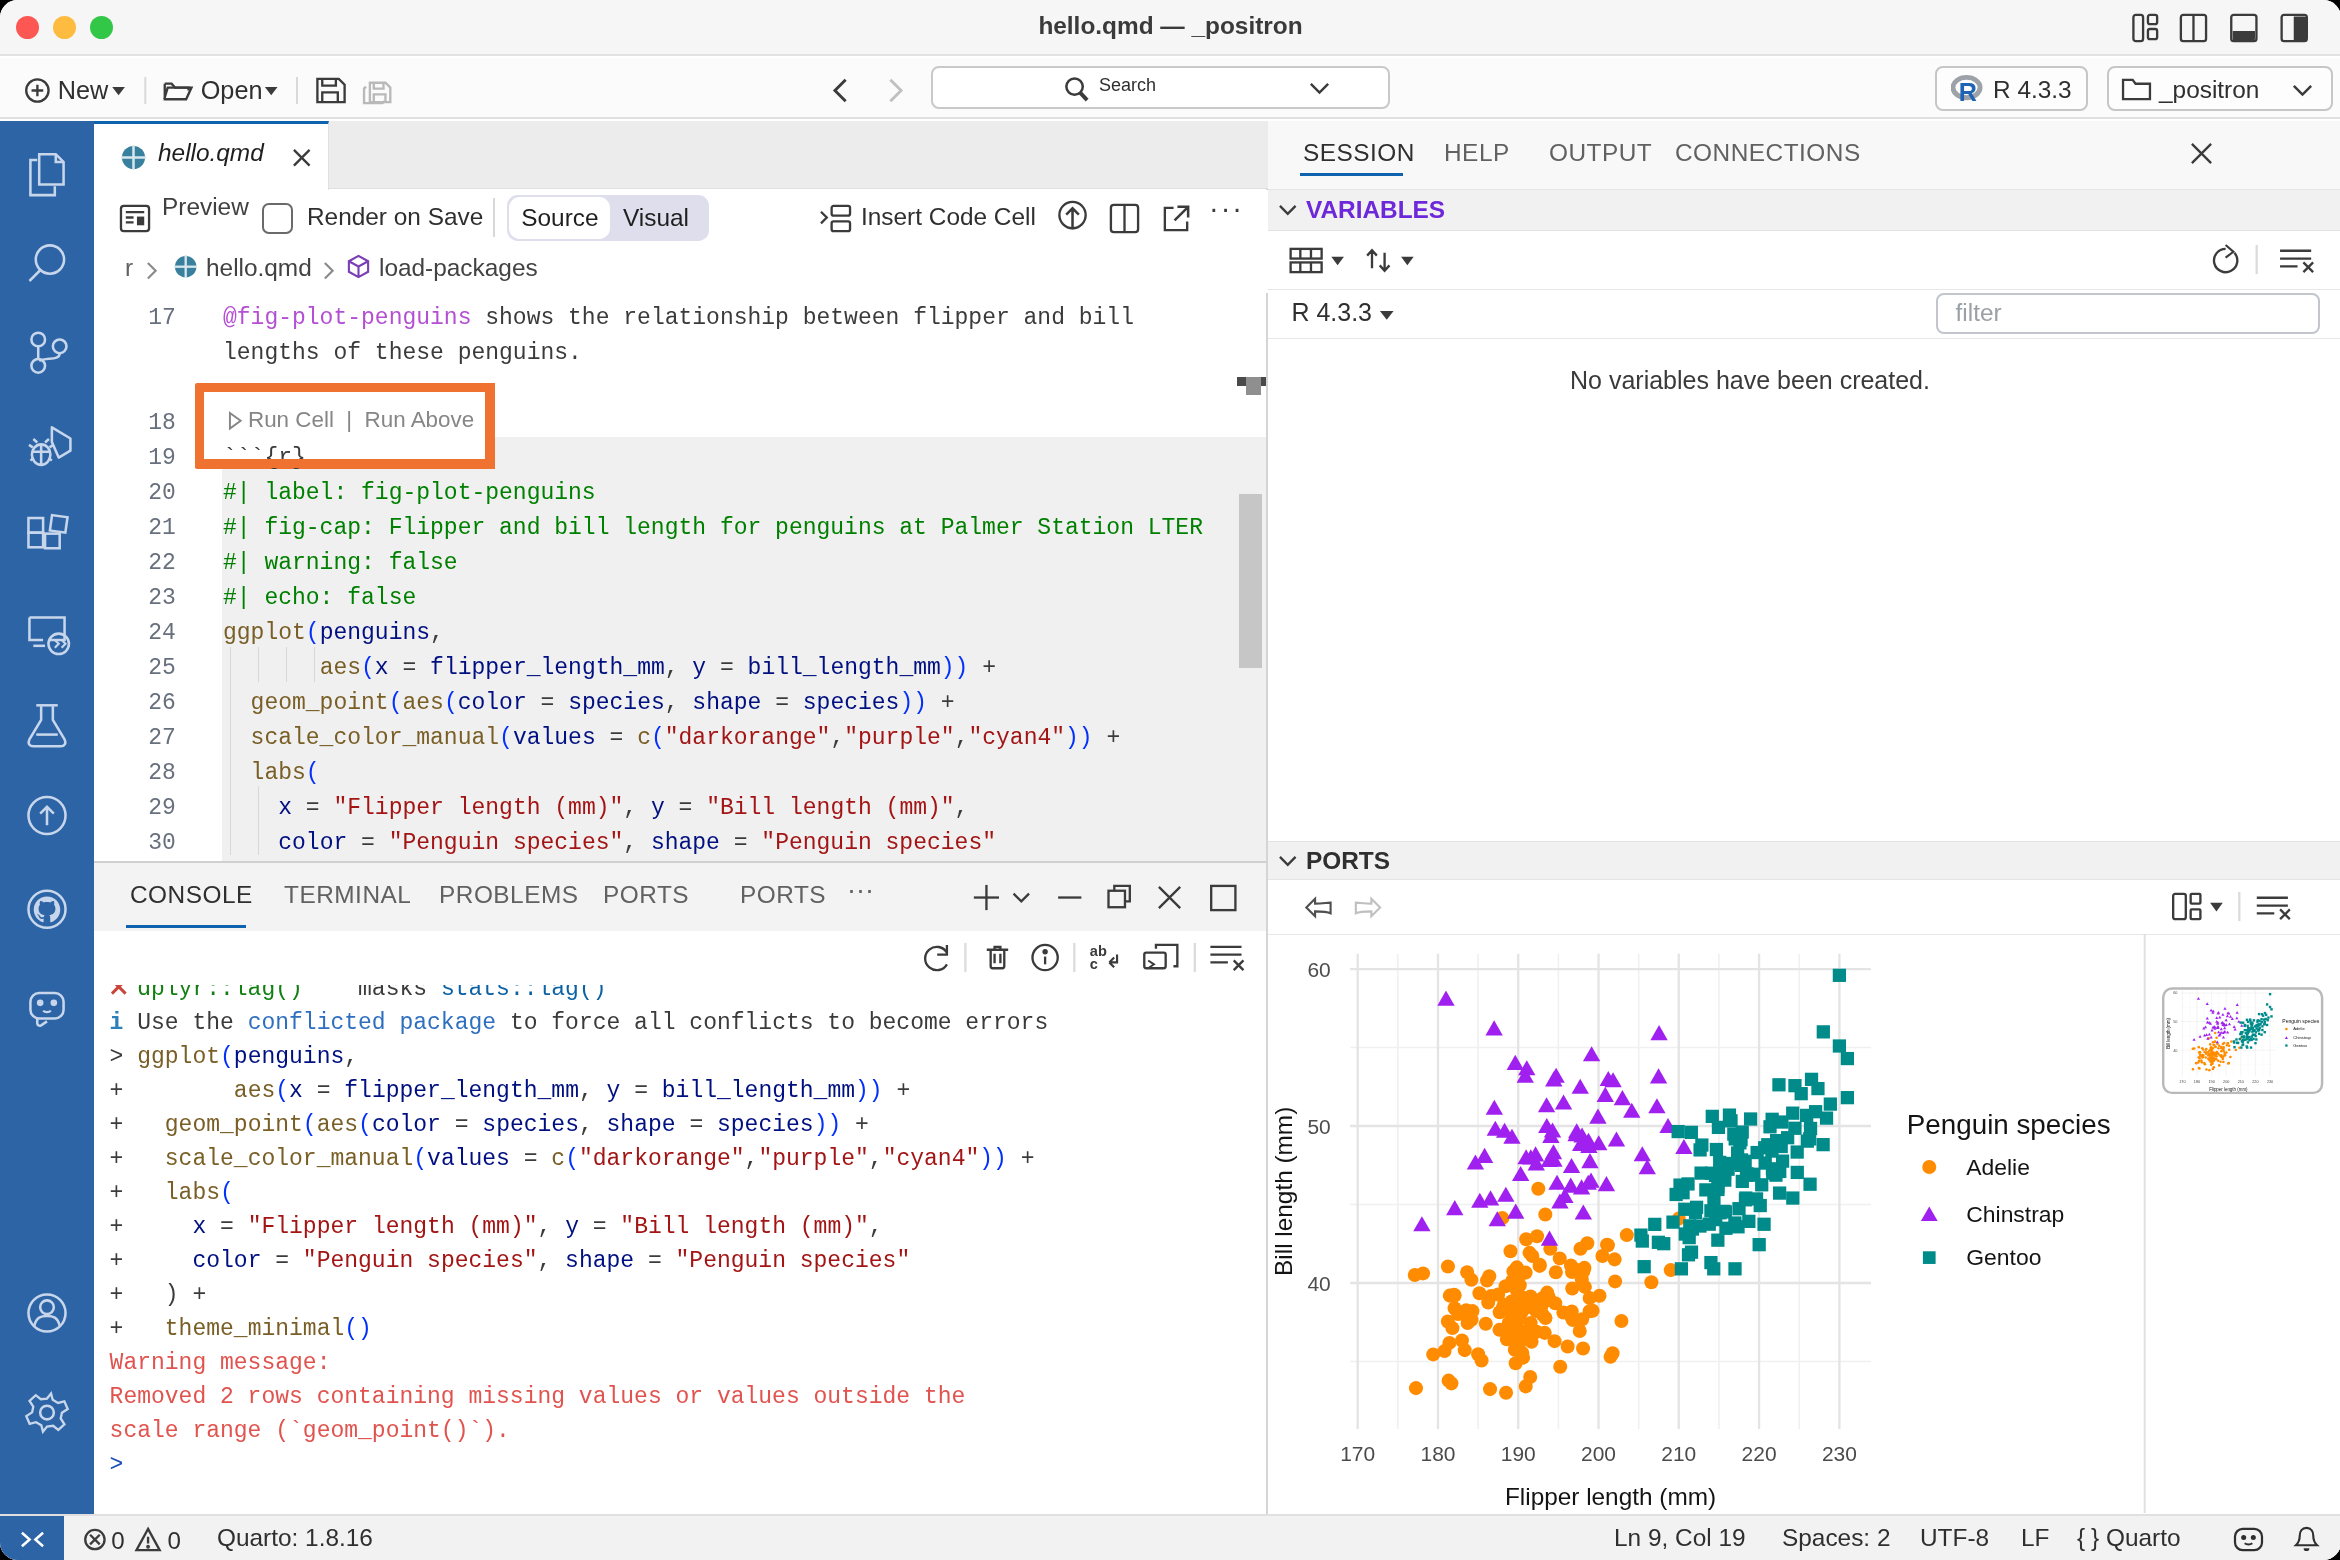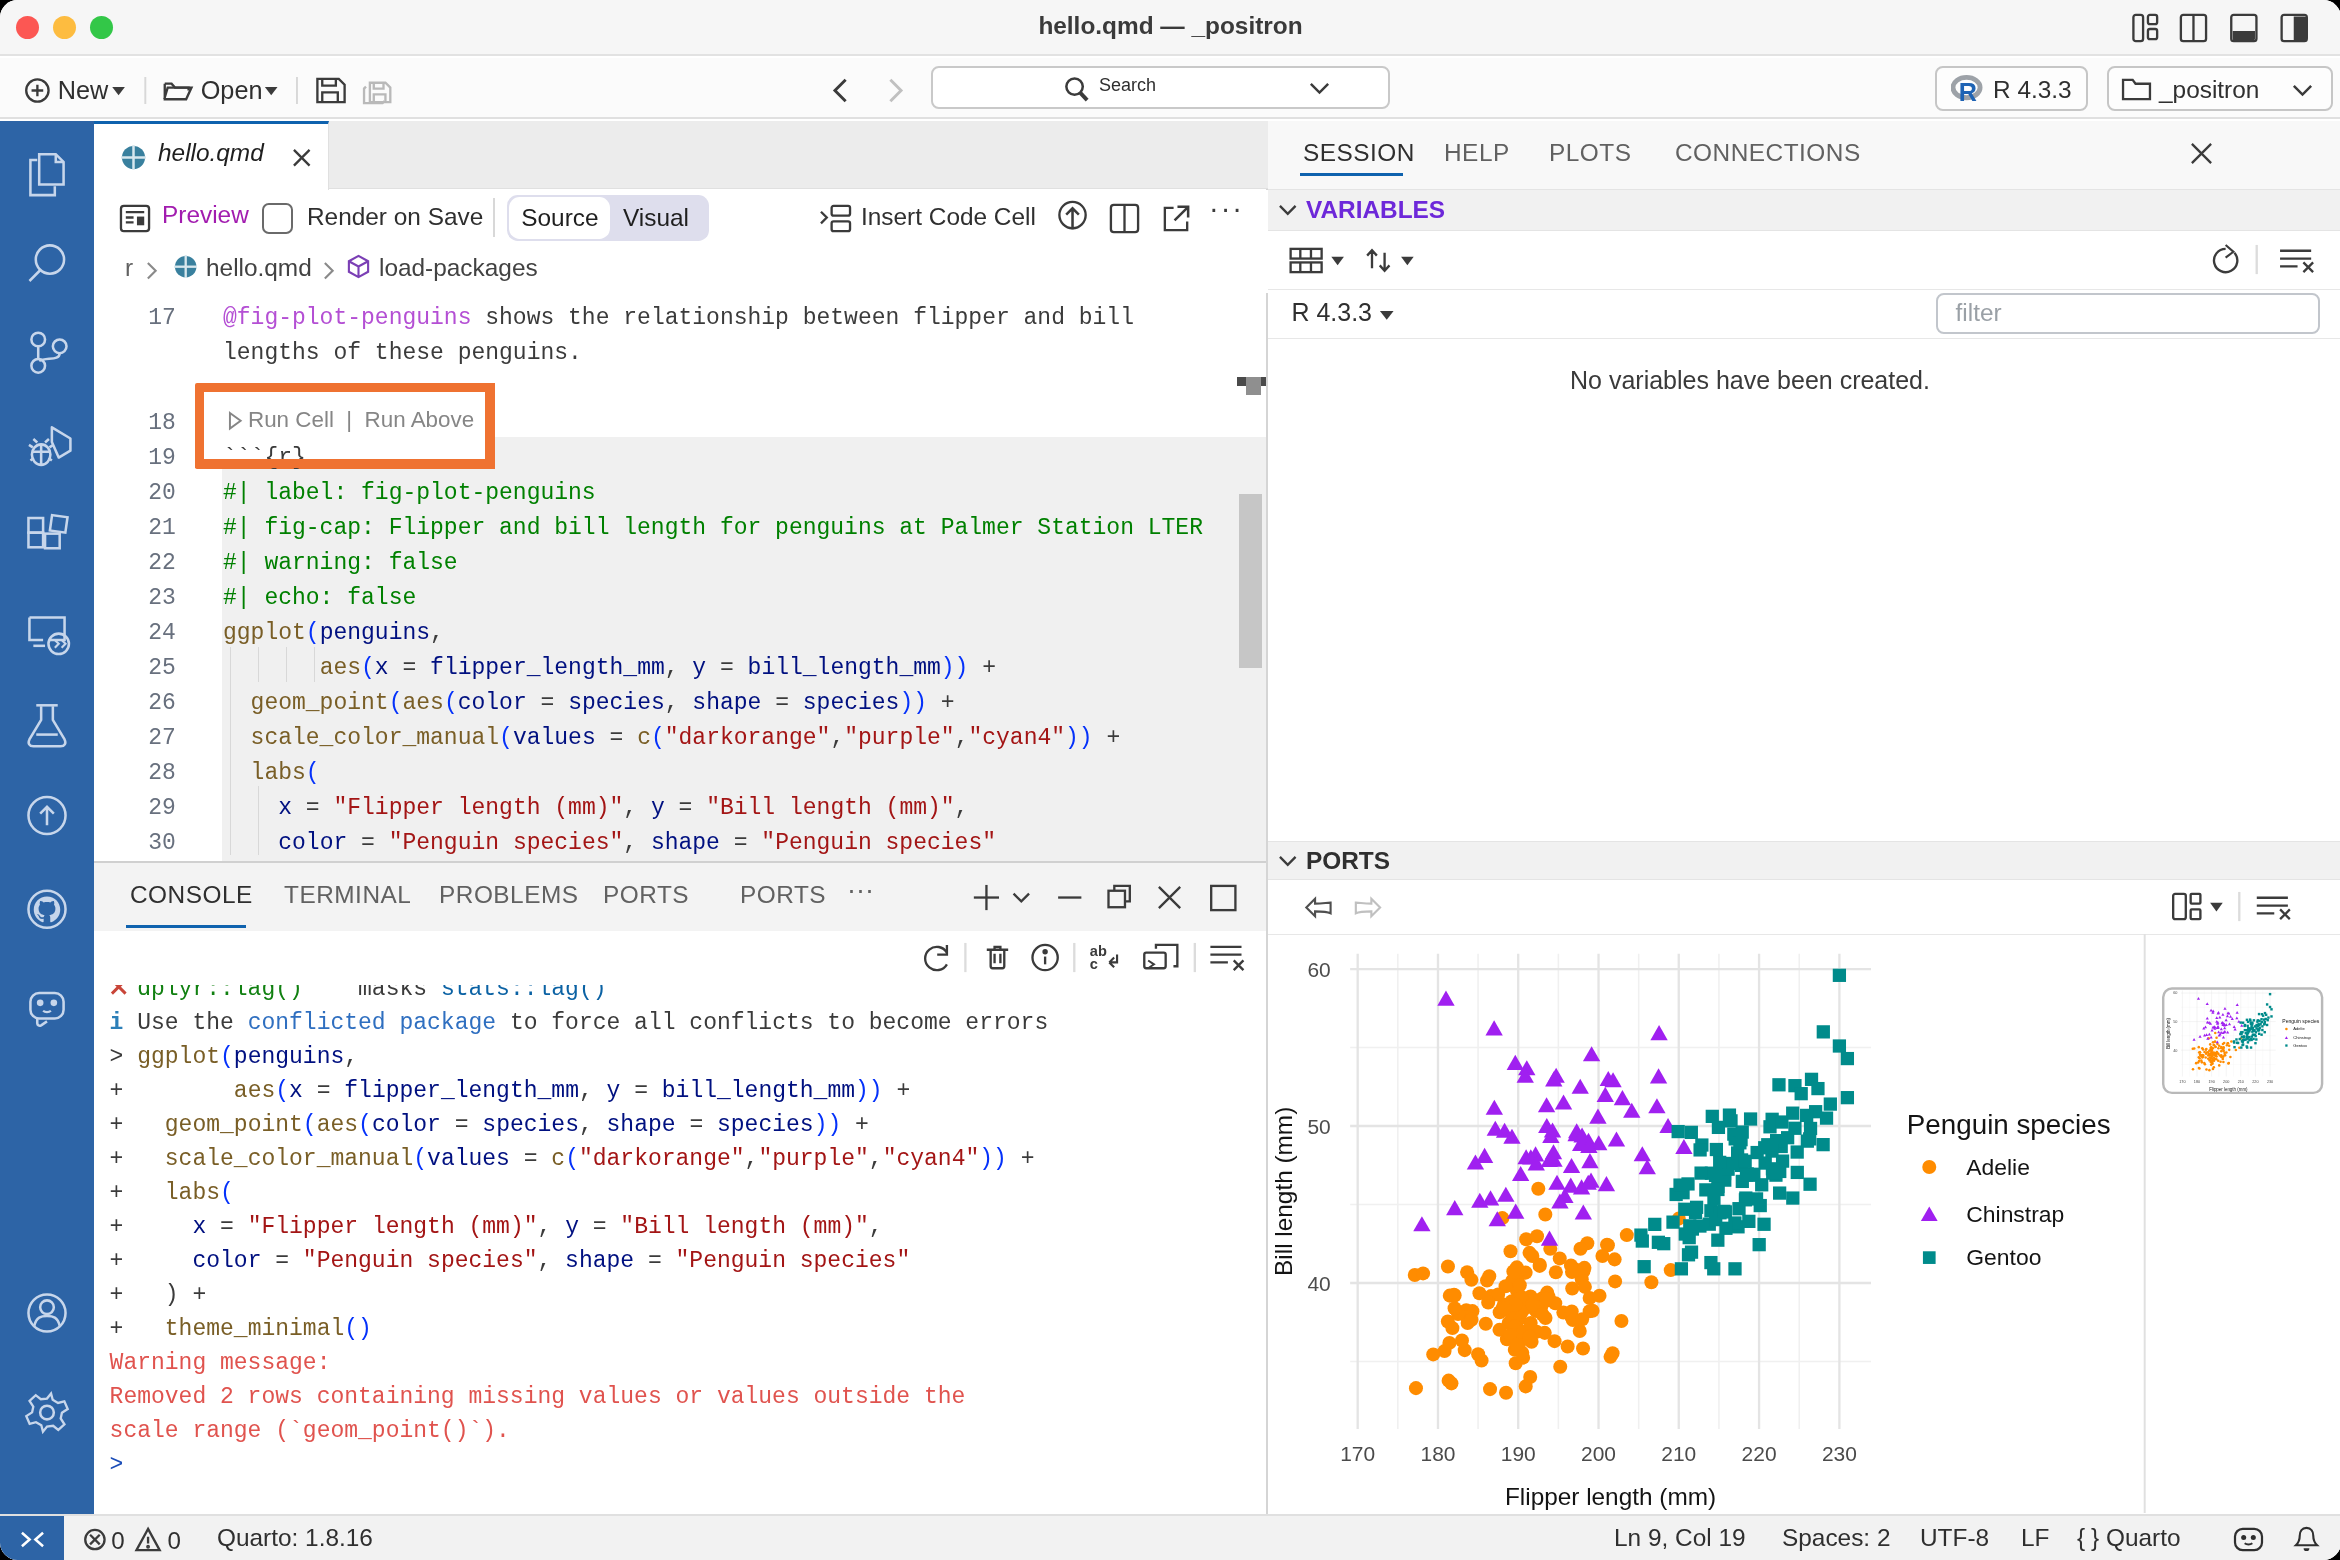--- a/index.html
+++ b/index.html
@@ -194,21 +194,21 @@
     </div>
 
     <div class="abs" style="left:0;top:69px;width:1174px;height:57px;background:#fff;">
       <svg class="abs" style="left:25px;top:12.7px" width="33" height="31" viewBox="0 0 34 32">
         <rect x="2" y="3" width="29" height="26" rx="3" class="icostroke"></rect>
         <line x1="7" y1="9.5" x2="26" y2="9.5" stroke="#3b3b3b" stroke-width="2.4"></line>
         <line x1="7" y1="15" x2="15" y2="15" stroke="#3b3b3b" stroke-width="2.4"></line>
         <line x1="7" y1="20" x2="15" y2="20" stroke="#3b3b3b" stroke-width="2.4"></line>
         <rect x="18.5" y="14" width="7.5" height="9" fill="#3b3b3b"></rect>
       </svg>
-      <div class="abs" style="left:68px;top:11px;font-size:24.4px;color:#a21caf;">Preview</div>
+      <div class="abs" style="left:68px;top:3px;font-size:24.4px;color:#404040;">Preview</div>
       <div class="abs" style="left:168px;top:12.7px;width:31px;height:31px;border:2.5px solid #6a6a6a;border-radius:6.8px;background:#fff;"></div>
       <div class="abs" style="left:213px;top:12.7px;font-size:24.4px;color:#2f2f2f;">Render on Save</div>
       <div class="abs" style="left:399px;top:7.8px;width:2px;height:39px;background:#d8d8d8;"></div>
 
       <div class="abs" style="left:413px;top:4.9px;width:202px;height:46px;background:#dedeed;border-radius:10.7px;">
         <div class="abs" style="left:2.4px;top:2px;width:101px;height:42px;background:#fff;border-radius:10.7px;text-align:center;font-size:24.4px;color:#1f1f1f;padding-top:6.8px;">Source</div>
         <div class="abs" style="left:116px;top:8.8px;font-size:24.4px;color:#1f1f1f;">Visual</div>
       </div>
 
       <svg class="abs" style="left:724px;top:12.7px" width="35" height="31" viewBox="0 0 36 32">
@@ -385,21 +385,21 @@
       </svg>
     </div>
   </div>
 
   <div class="abs" style="left:1268px;top:121px;width:1073px;height:1393px;background:#fff;">
 
     <div class="abs" style="left:0;top:0;width:1073px;height:68px;background:#f8f8f8;">
       <div class="abs" style="left:35px;top:17.6px;font-size:24.4px;letter-spacing:0.5px;color:#2f2f2f;">SESSION</div>
       <div class="abs" style="left:32px;top:52px;width:103px;height:2.9px;background:#0f62ae;"></div>
       <div class="abs" style="left:176px;top:17.6px;font-size:24.4px;letter-spacing:0.5px;color:#616161;">HELP</div>
-      <div class="abs" style="left:281px;top:17.6px;font-size:24.4px;letter-spacing:0.5px;color:#616161;">PLOTS</div>
+      <div class="abs" style="left:281px;top:17.6px;font-size:24.4px;letter-spacing:0.5px;color:#616161;">OUTPUT</div>
       <div class="abs" style="left:407px;top:17.6px;font-size:24.4px;letter-spacing:0.5px;color:#616161;">CONNECTIONS</div>
       <svg class="abs" style="left:921px;top:19.5px" width="25" height="25" viewBox="0 0 26 26">
           <path d="M3 3 L23 23 M23 3 L3 23" stroke="#3b3b3b" stroke-width="2.4"></path>
         </svg>
     </div>
 
     <div class="abs" style="left:0;top:68px;width:1073px;height:42px;background:#f1f1f1;border-top:1px solid #e4e4e4;border-bottom:1px solid #e4e4e4;">
       <svg class="abs" style="left:8.8px;top:11.7px" width="21.5" height="17.6" viewBox="0 0 22 18">
           <path d="M3 4 l8 8 8 -8" stroke="#3b3b3b" stroke-width="2.4" fill="none"></path>
         </svg>

